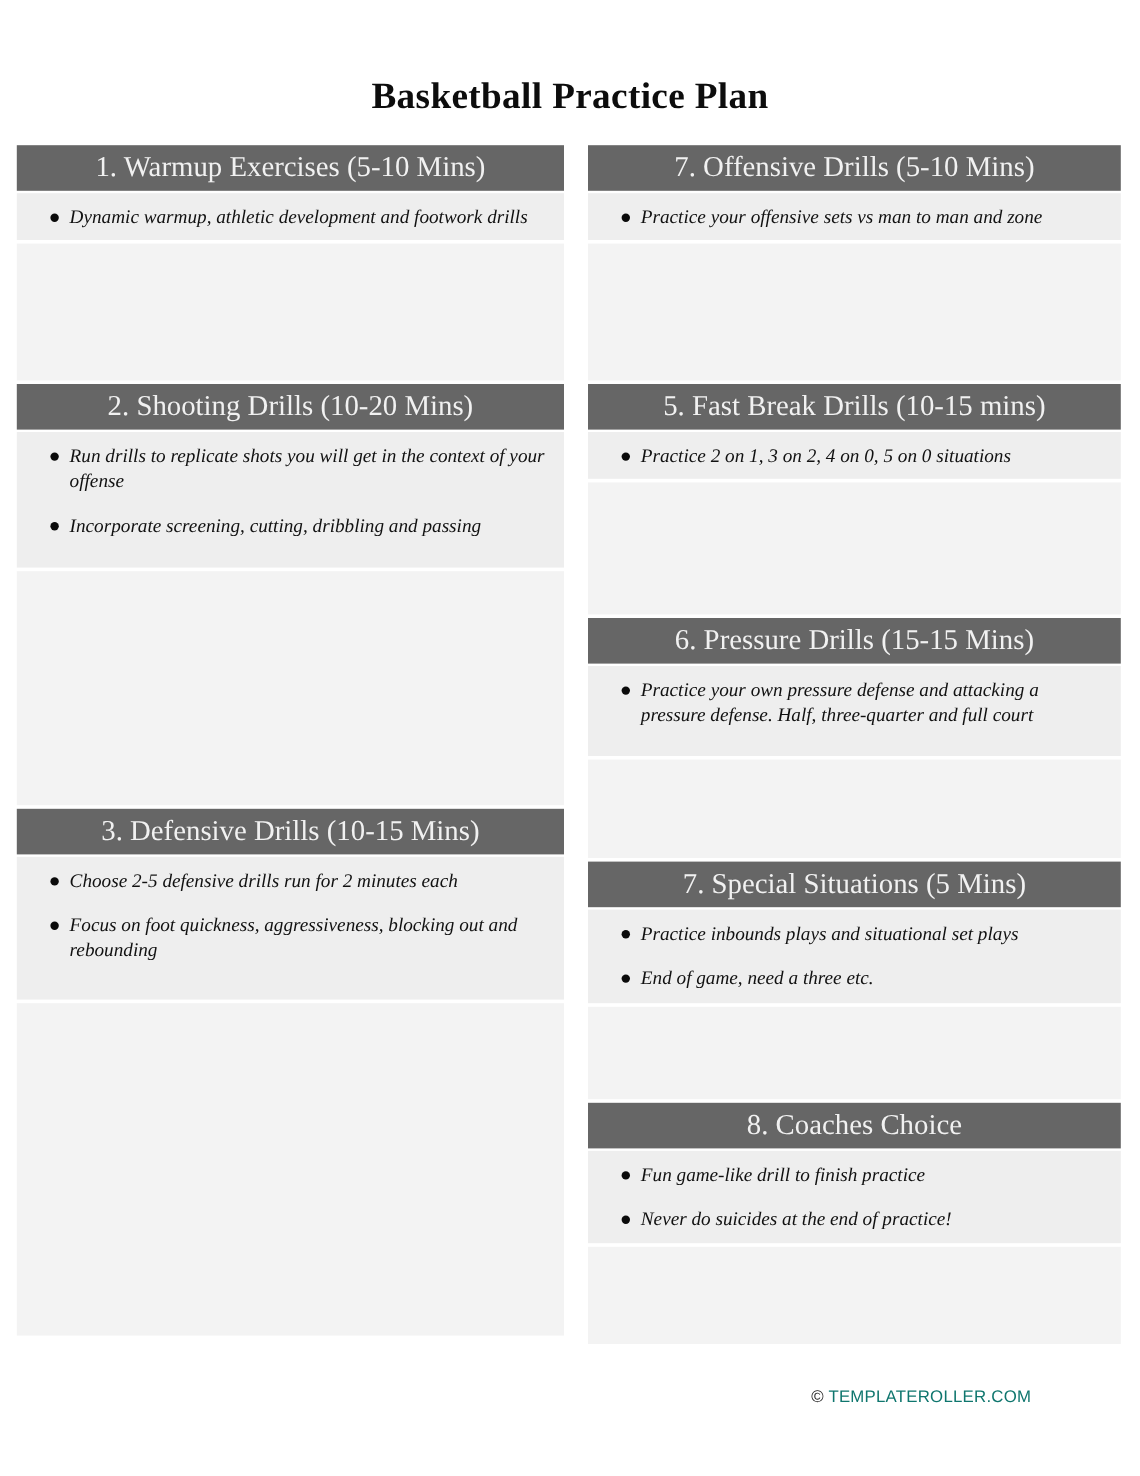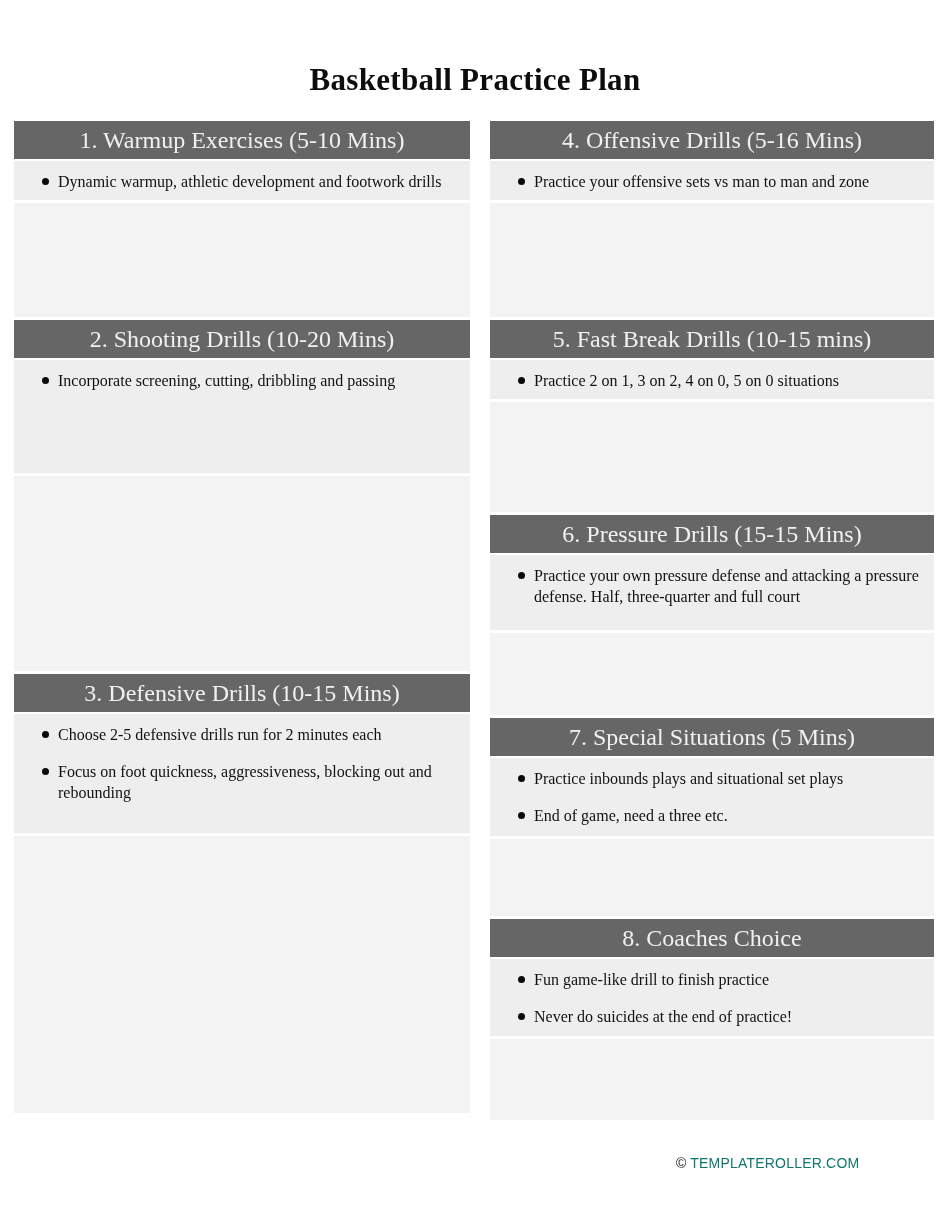--- a/index.html
+++ b/index.html
@@ -20,21 +20,21 @@
   .sec-header {
     height:38px; background:#666666; margin-bottom:2px;
     text-align:center; line-height:38px;
     font-size:24px; color:#f1f1f1;
   }
   .sec-bullets {
     background:#eeeeee; margin-bottom:3px; overflow:hidden;
     padding:10px 14px 0 28px;
   }
   .sec-bullets .bullet {
-    display:flex; align-items:flex-start; margin-bottom:16px;
+    display:flex; align-items:flex-start; margin-bottom:16px;font-style:italic;
   }
   .dot {
     flex:0 0 7px; width:7px; height:7px; border-radius:50%;
     background:#0a0a0a; margin:7px 9px 0 0;
   }
   .btext { font-size:16px; line-height:21px; color:#111111; }
   .sec-notes { background:#f3f3f3; margin-bottom:3px; }
 
   
   .b1{height:39px}.b2{height:113px}.b3{height:119px}.b4{height:39px}
@@ -72,20 +72,24 @@
       <div class="sec-notes n1"></div>
     </div>
 
     <div>
       <div class="sec-header">
         <span>2. Shooting Drills (10-20 Mins)</span>
       </div>
       <div class="sec-bullets b2">
         <div class="bullet">
           <span class="dot"></span>
+          <span class="btext">Run drills to replicate shots you will get in the context of your offense</span>
+        </div>
+        <div class="bullet">
+          <span class="dot"></span>
           <span class="btext">Incorporate screening, cutting, dribbling and passing</span>
         </div>
       </div>
       <div class="sec-notes n2"></div>
     </div>
 
     <div>
       <div class="sec-header">
         <span>3. Defensive Drills (10-15 Mins)</span>
       </div>
@@ -101,21 +105,21 @@
       </div>
       <div class="sec-notes n3"></div>
     </div>
 
   </div>
 
   <div class="col col-right">
 
     <div>
       <div class="sec-header">
-        <span>4. Offensive Drills (5-16 Mins)</span>
+        <span>7. Offensive Drills (5-10 Mins)</span>
       </div>
       <div class="sec-bullets b4">
         <div class="bullet">
           <span class="dot"></span>
           <span class="btext">Practice your offensive sets vs man to man and zone</span>
         </div>
       </div>
       <div class="sec-notes n4"></div>
     </div>
 

